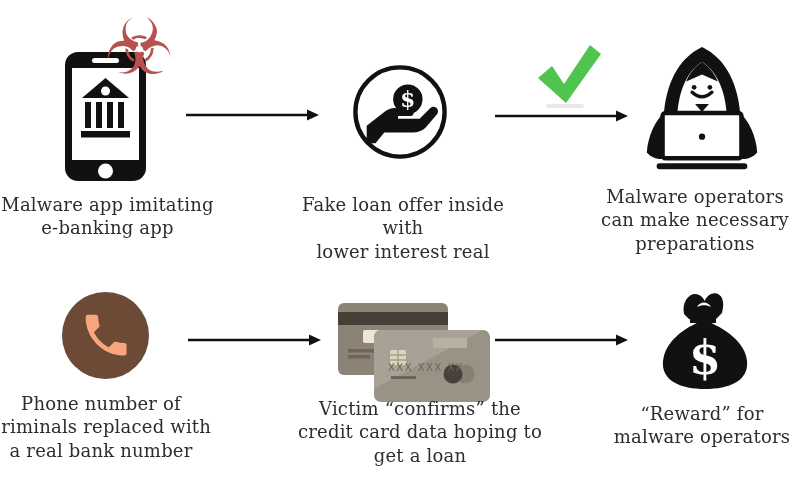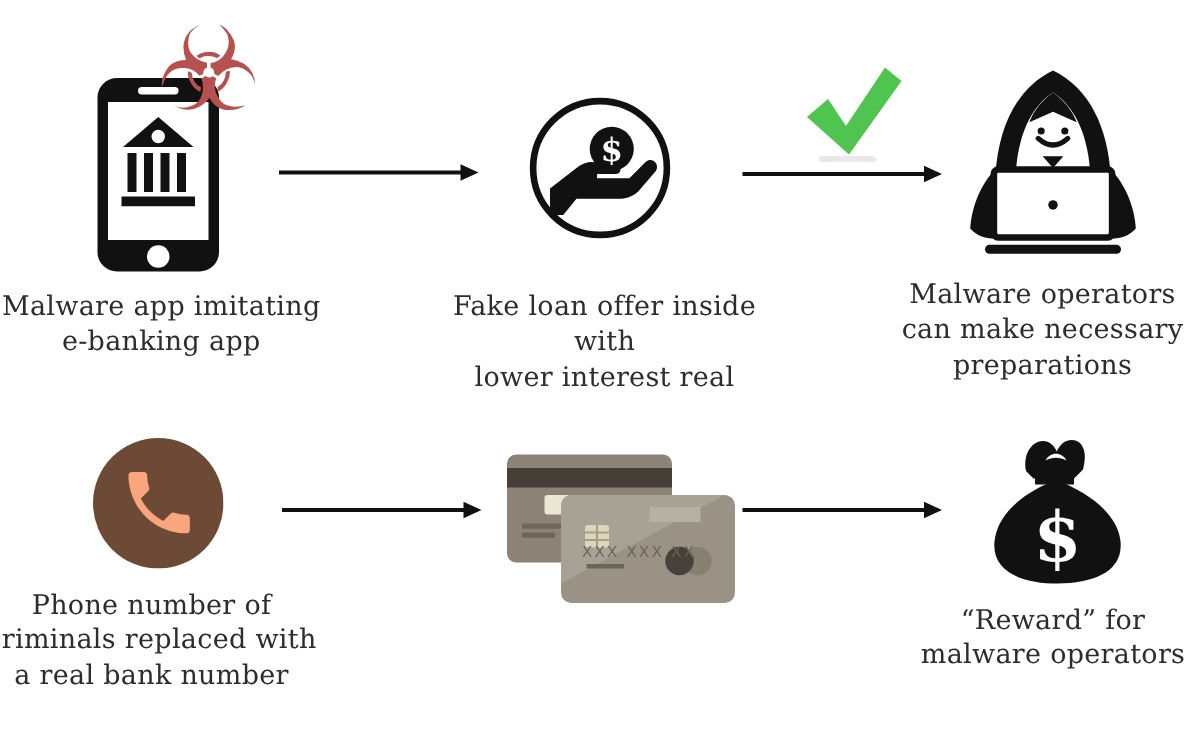--- a/index.html
+++ b/index.html
@@ -143,16 +143,19 @@
     <path d="M41,19 C44,13 52,13 55,19 C50.5,16.5 45.5,16.5 41,19 Z" fill="#ffffff"></path>
     <rect x="34" y="28" width="26" height="7" fill="#111111"></rect>
     <path d="M48,32 C27,40 9,54 7,73 C5,93 25,101 49,101 C73,101 93,93 91,73
              C89,54 69,40 48,32 Z" fill="#111111"></path>
     <text x="49" y="86" text-anchor="middle" font-size="46" font-weight="bold" font-family="DejaVu Serif, Liberation Serif, serif" fill="#ffffff">$</text>
   </svg>
 
   <div class="caption" style="left:-18px;top:392px;width:238px">Phone number of
 criminals replaced with
 a real bank number</div>
+  <div class="caption" style="left:295px;top:397px;width:250px">Victim “confirms” the
+credit card data hoping to
+get a loan</div>
   <div class="caption" style="left:593px;top:402px;width:218px">“Reward” for
 malware operators</div>
 
 </div>
 
 </body></html>

